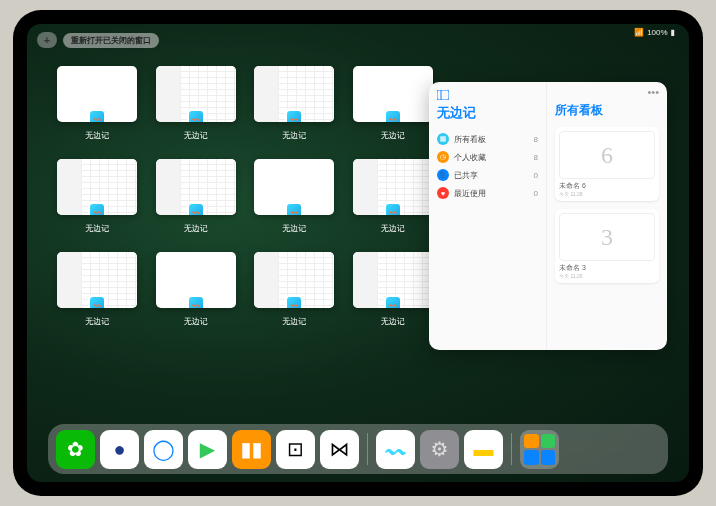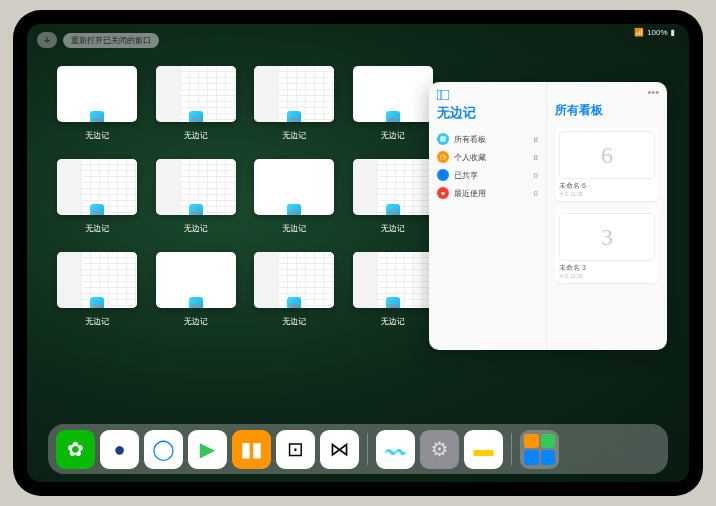--- a/index.html
+++ b/index.html
@@ -39,20 +39,21 @@
       border-radius: 8px;
       display: flex; align-items: center; justify-content: center;
       color: #333; font-size: 11px; font-weight: bold;
     }
     .reopen-btn {
       background: rgba(200,200,200,0.6);
       border-radius: 8px;
       padding: 2px 8px;
       font-size: 8px;
       color: #222;
+      font-weight: bold;
     }
     .windows-grid {
       position: absolute;
       top: 42px; left: 28px;
       width: 380px;
       display: grid;
       grid-template-columns: repeat(4, 1fr);
       gap: 18px 14px;
     }
     .window-card {

